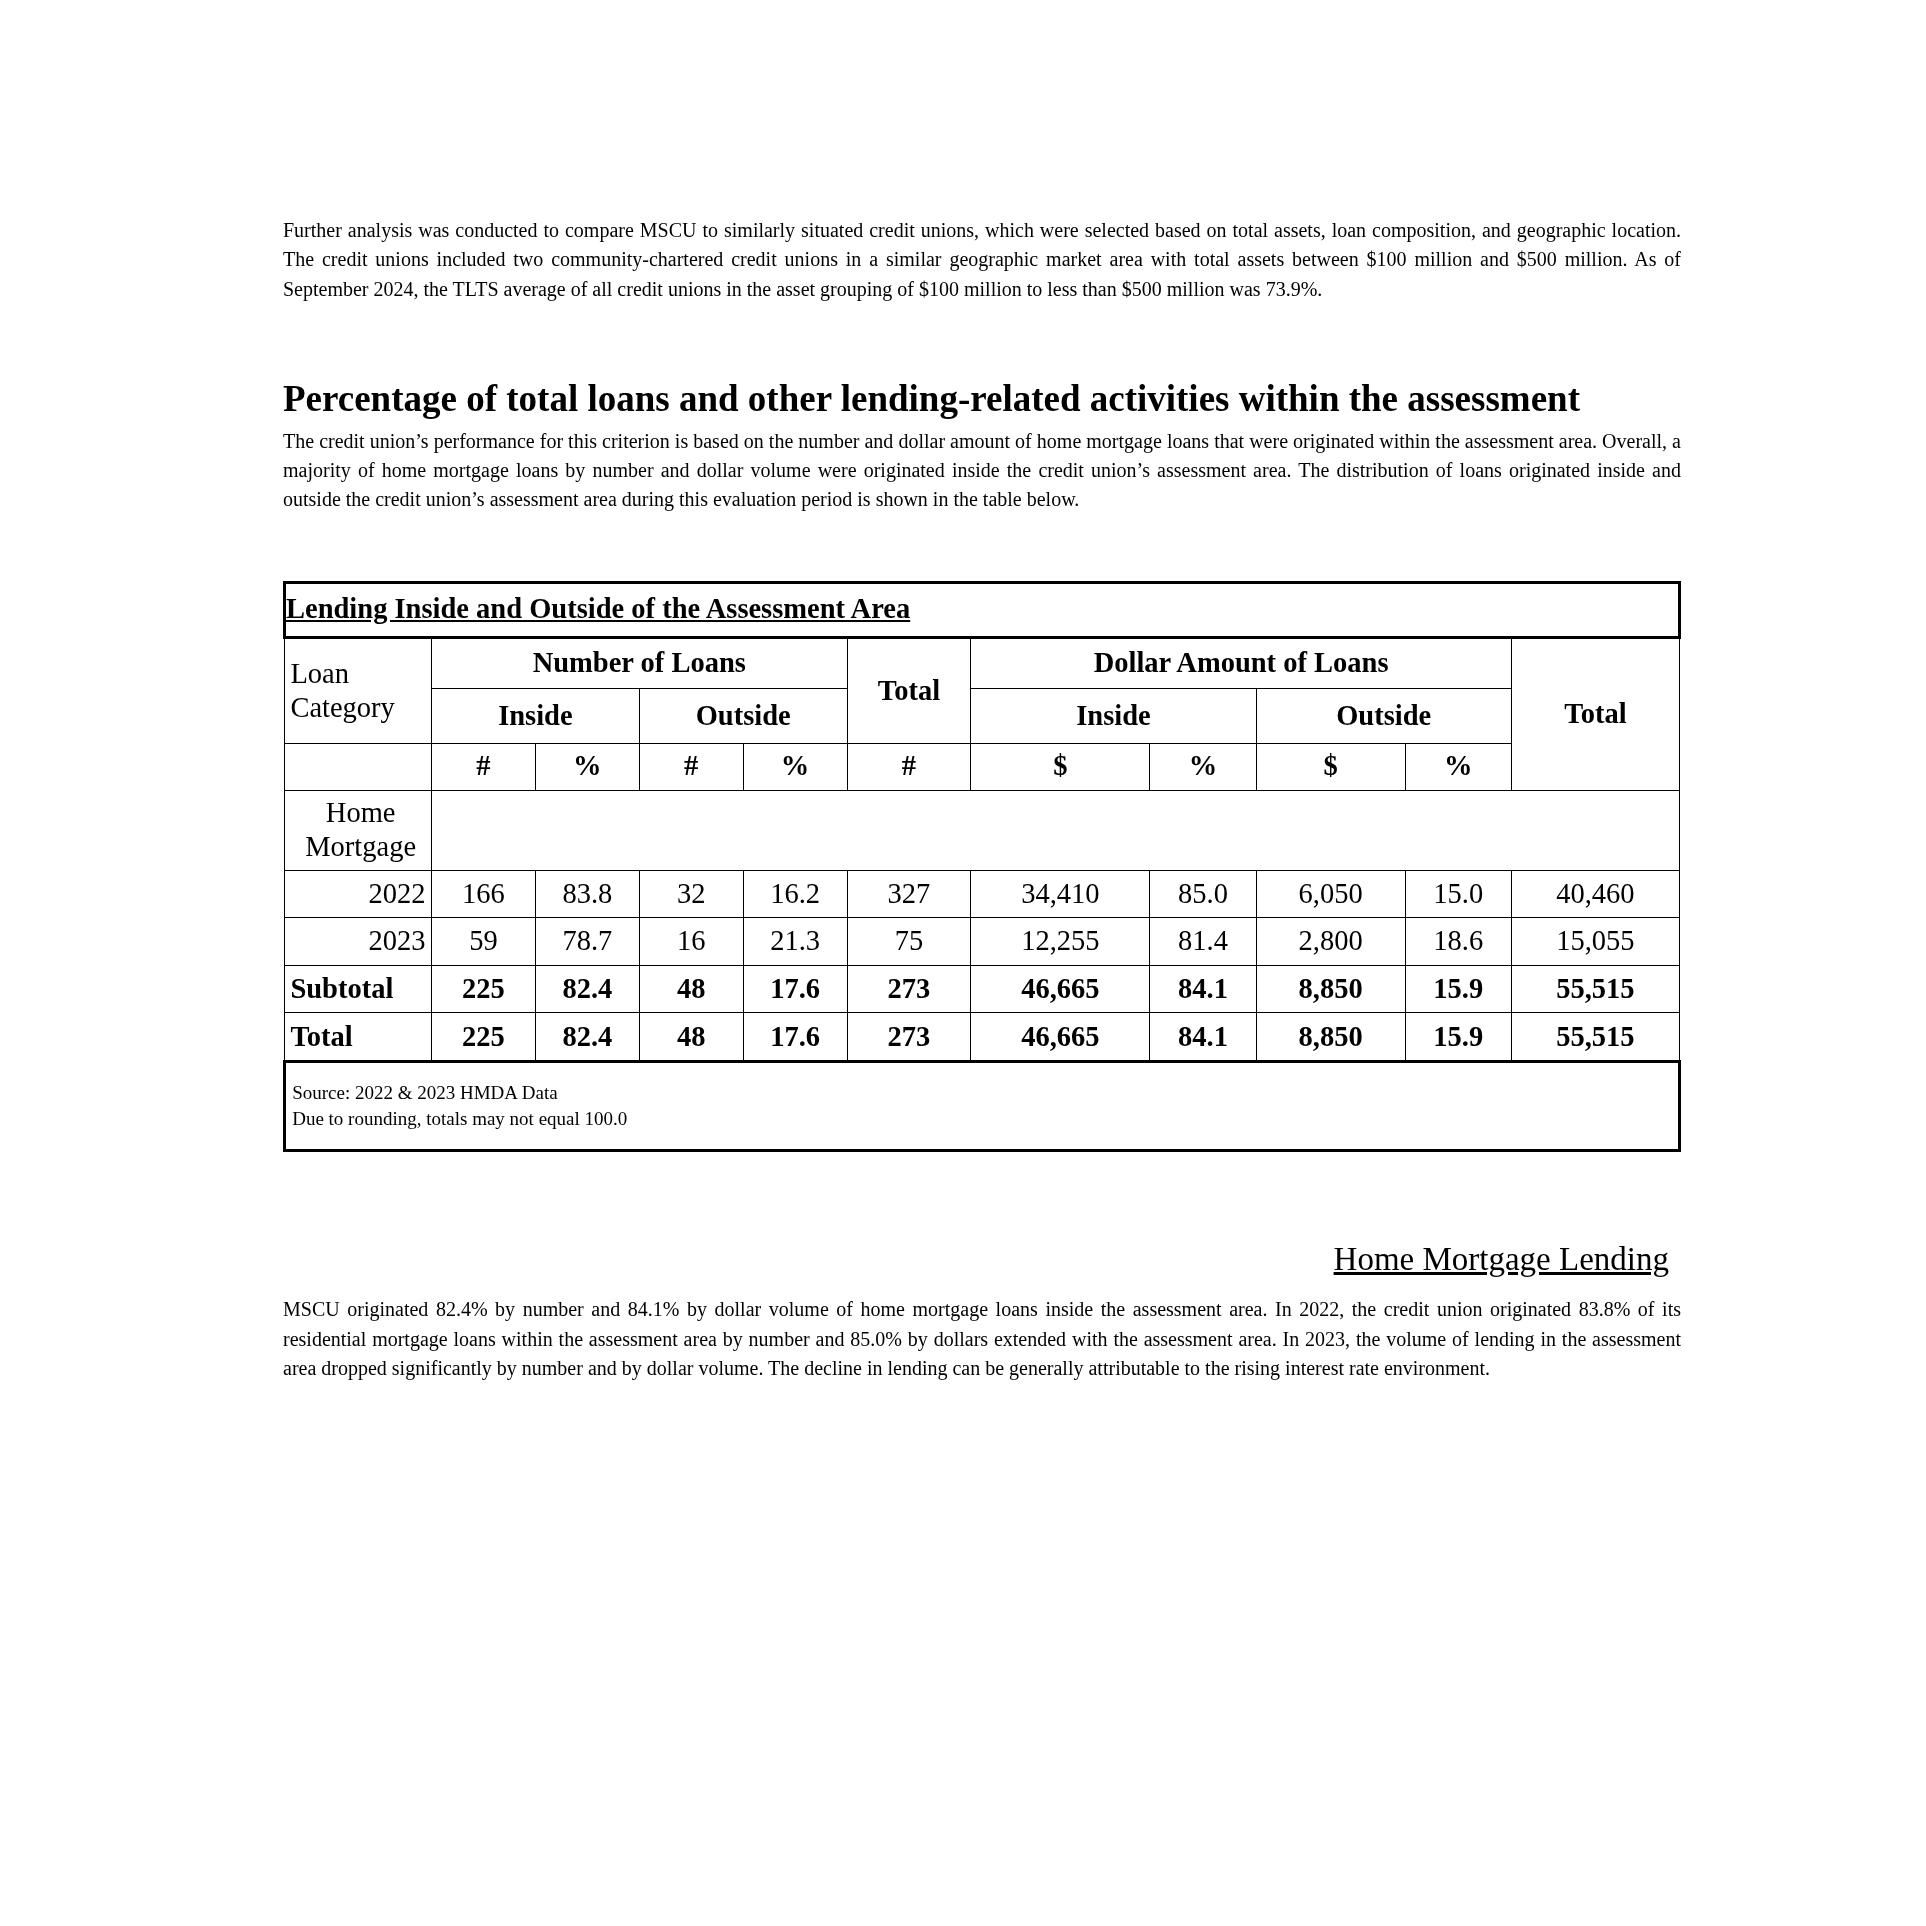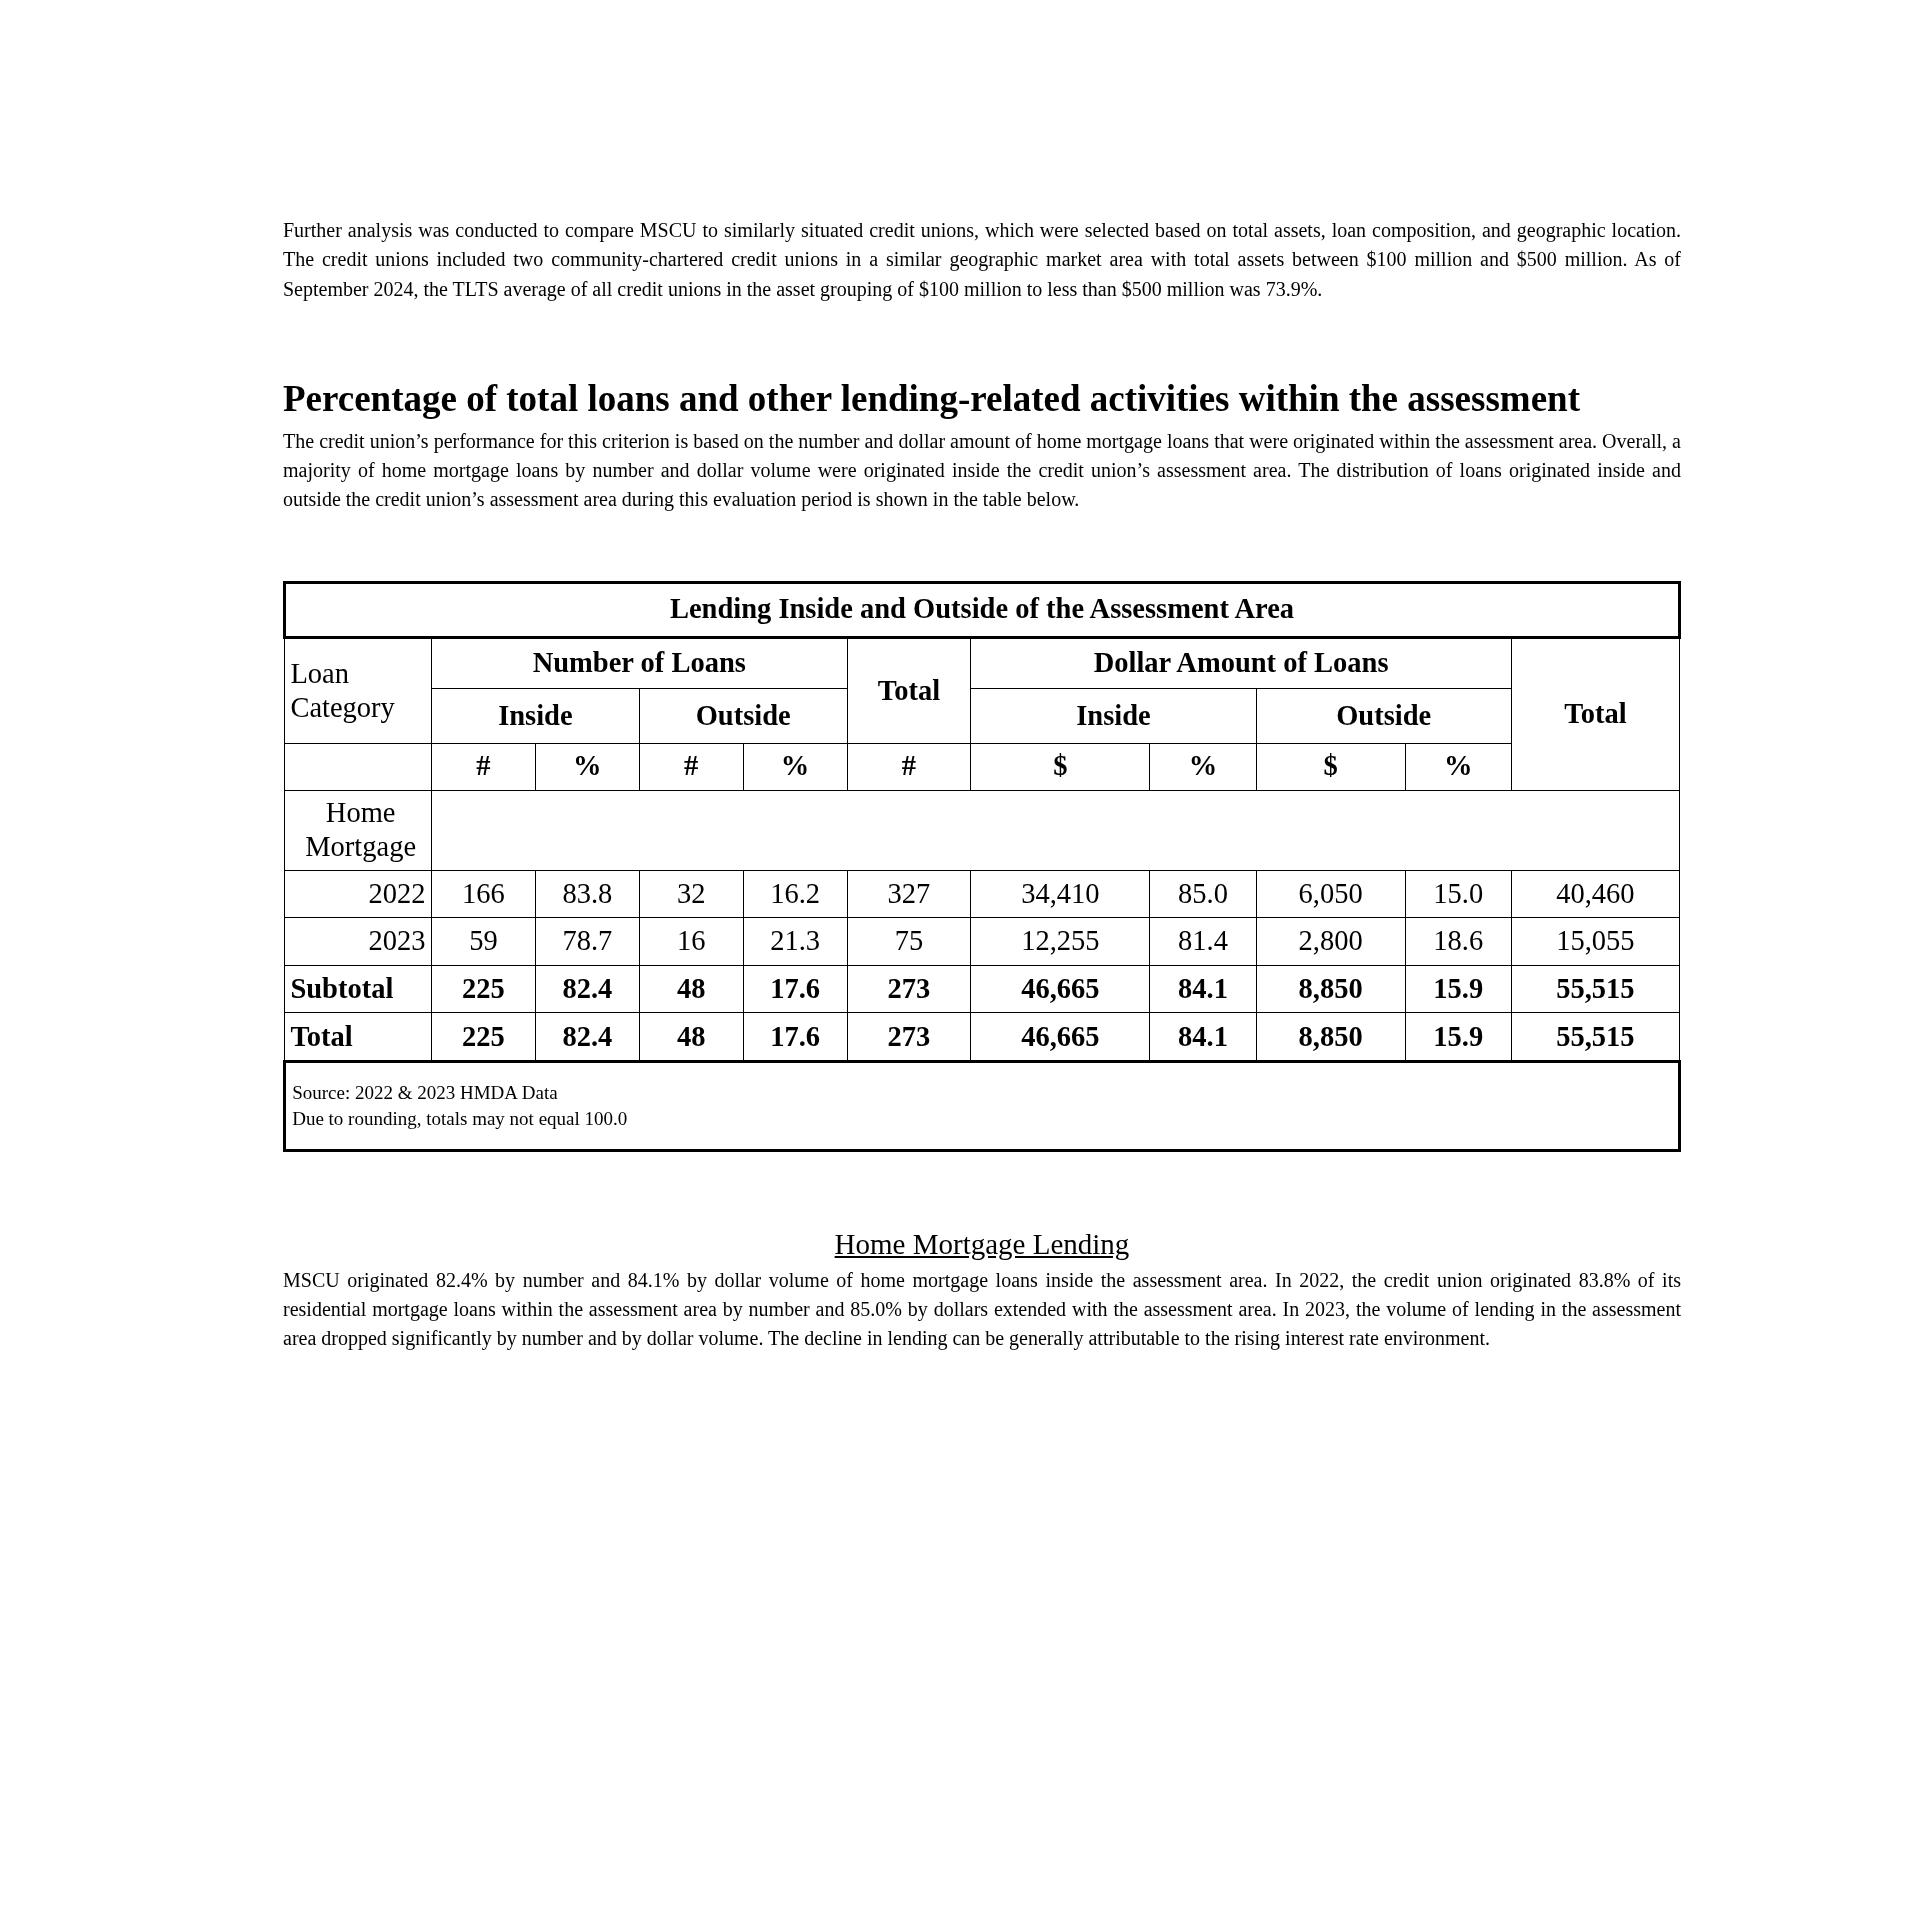--- a/index.html
+++ b/index.html
@@ -34,24 +34,24 @@
   }
   .gap-para { height: 34px; }
   .bold-head {
     margin: 0;
     font-size: 37px;
     line-height: 1.47;
     font-weight: bold;
     text-align: left;
   }
   .underline-head {
-    margin: 0;
-    font-size: 29px;
+    margin: 12px;
+    font-size: 33px;
     line-height: 1.47;
-    text-align: center;
+    text-align: right;
   }
   .underline-head span.u { text-decoration: underline; }
 
   
   .table-wrap {
     margin-top: 66px;
     width: 1398px;
   }
   table.lend {
     border-collapse: collapse;
@@ -61,24 +61,24 @@
   }
   table.lend td {
     border: 1.5px solid #000000;
     padding: 0;
     vertical-align: middle;
     font-size: 28.5px;
     line-height: 1.2;
   }
   table.lend td.thick-out { border: 3.5px solid #000000; }
   .tbl-title {
-    text-align: center;
     font-weight: bold;
     font-size: 31px;
     padding: 8.5px 0 10px 0 !important;
+    text-decoration: underline;
   }
   .grp-head {
     text-align: center;
     font-weight: bold;
     padding: 7px 0 7px 0 !important;
   }
   .sub-head {
     text-align: center;
     font-weight: bold;
     padding: 10px 0 10px 0 !important;

